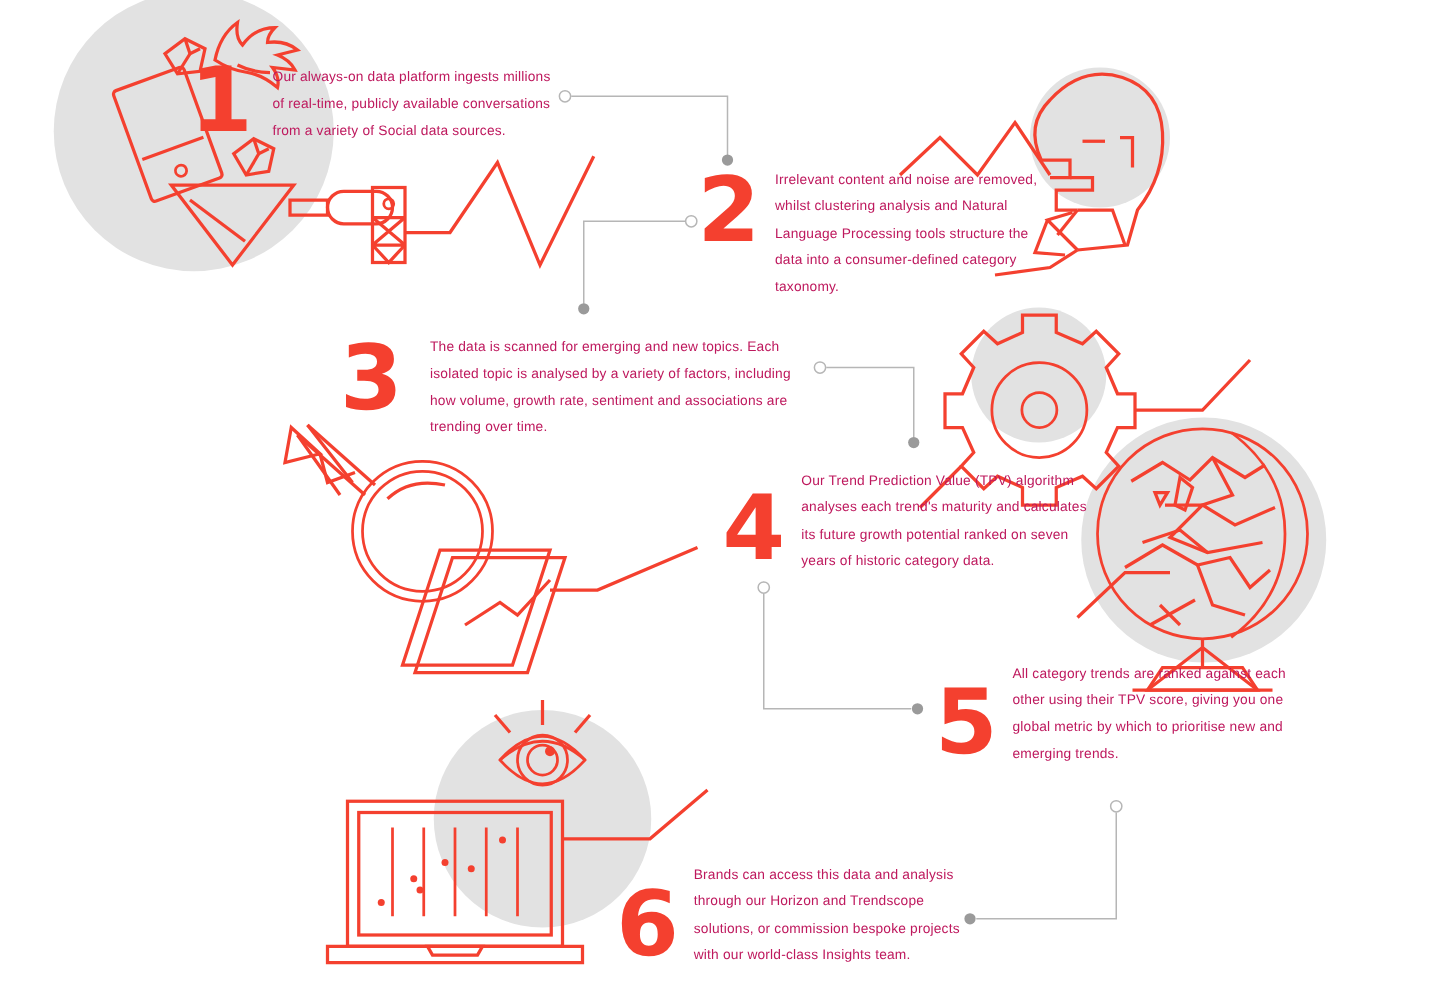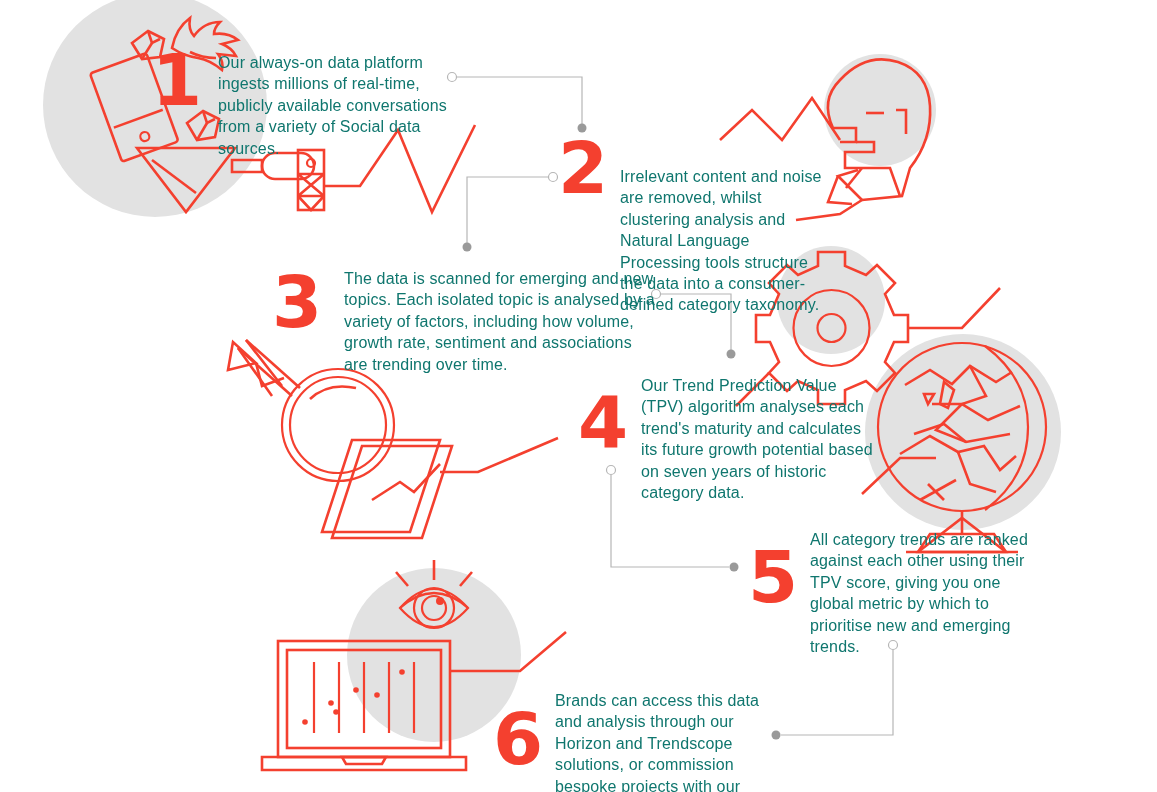--- a/index.html
+++ b/index.html
@@ -22,33 +22,33 @@
     font-weight:bold;
     font-size:72px;
     line-height:72px;
     letter-spacing:-2px;
     color:#F4402F;
     user-select:none;
   }
   .para{
     position:absolute;
     font-family:"Liberation Sans", sans-serif;
-    font-size:16px;
+    font-size:11px;
     line-height:21.4px;
-    color:#0f766e;
+    color:#be185d;
     letter-spacing:0.15px;
     white-space:pre-line;
   }
 
   
   #num1{left:152px;top:44px;}
   #txt1{left:218px;top:52px;width:230px;}
 
   #num2{left:558px;top:132px;}
-  #txt2{left:620px;top:134px;width:212px;margin-top:32px;}
+  #txt2{left:620px;top:134px;width:212px;}
 
   #num3{left:272px;top:266px;}
   #txt3{left:344px;top:268px;width:312px;}
 
   #num4{left:578px;top:386px;}
   #txt4{left:641px;top:375px;width:232px;}
 
   #num5{left:748px;top:541px;width:40px;}
   #txt5{left:810px;top:529px;width:224px;}
 
@@ -268,21 +268,21 @@
     <div class="para" id="txt2">Irrelevant content and noise are removed, whilst clustering analysis and Natural Language Processing tools structure the data into a consumer-defined category taxonomy.</div>
   </div>
 
   <div class="step">
     <div class="num" id="num3">3</div>
     <div class="para" id="txt3">The data is scanned for emerging and new topics. Each isolated topic is analysed by a variety of factors, including how volume, growth rate, sentiment and associations are trending over time.</div>
   </div>
 
   <div class="step">
     <div class="num" id="num4">4</div>
-    <div class="para" id="txt4">Our Trend Prediction Value (TPV) algorithm analyses each trend's maturity and calculates its future growth potential based on seven years of historic category data.</div>
+    <div class="para" id="txt4">Our Trend Prediction Value (TPV) algorithm analyses each trend's maturity and calculates its future growth potential ranked on seven years of historic category data.</div>
   </div>
 
   <div class="step">
     <div class="num" id="num5">5</div>
     <div class="para" id="txt5">All category trends are ranked against each other using their TPV score, giving you one global metric by which to prioritise new and emerging trends.</div>
   </div>
 
   <div class="step">
     <div class="num" id="num6">6</div>
     <div class="para" id="txt6">Brands can access this data and analysis through our Horizon and Trendscope solutions, or commission bespoke projects with our world-class Insights team.</div>

